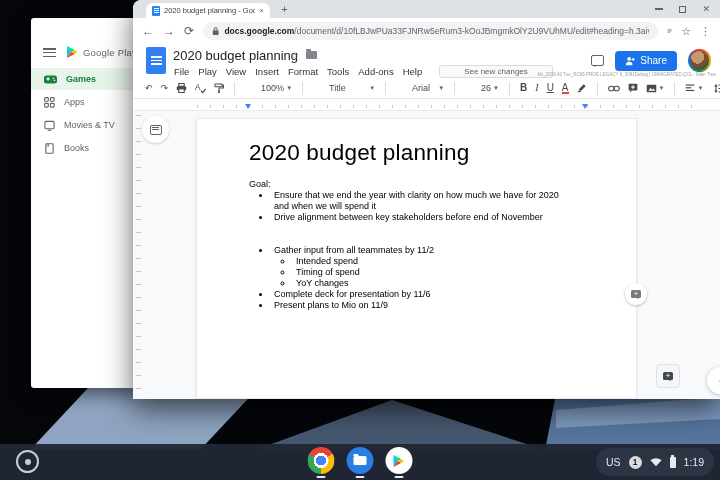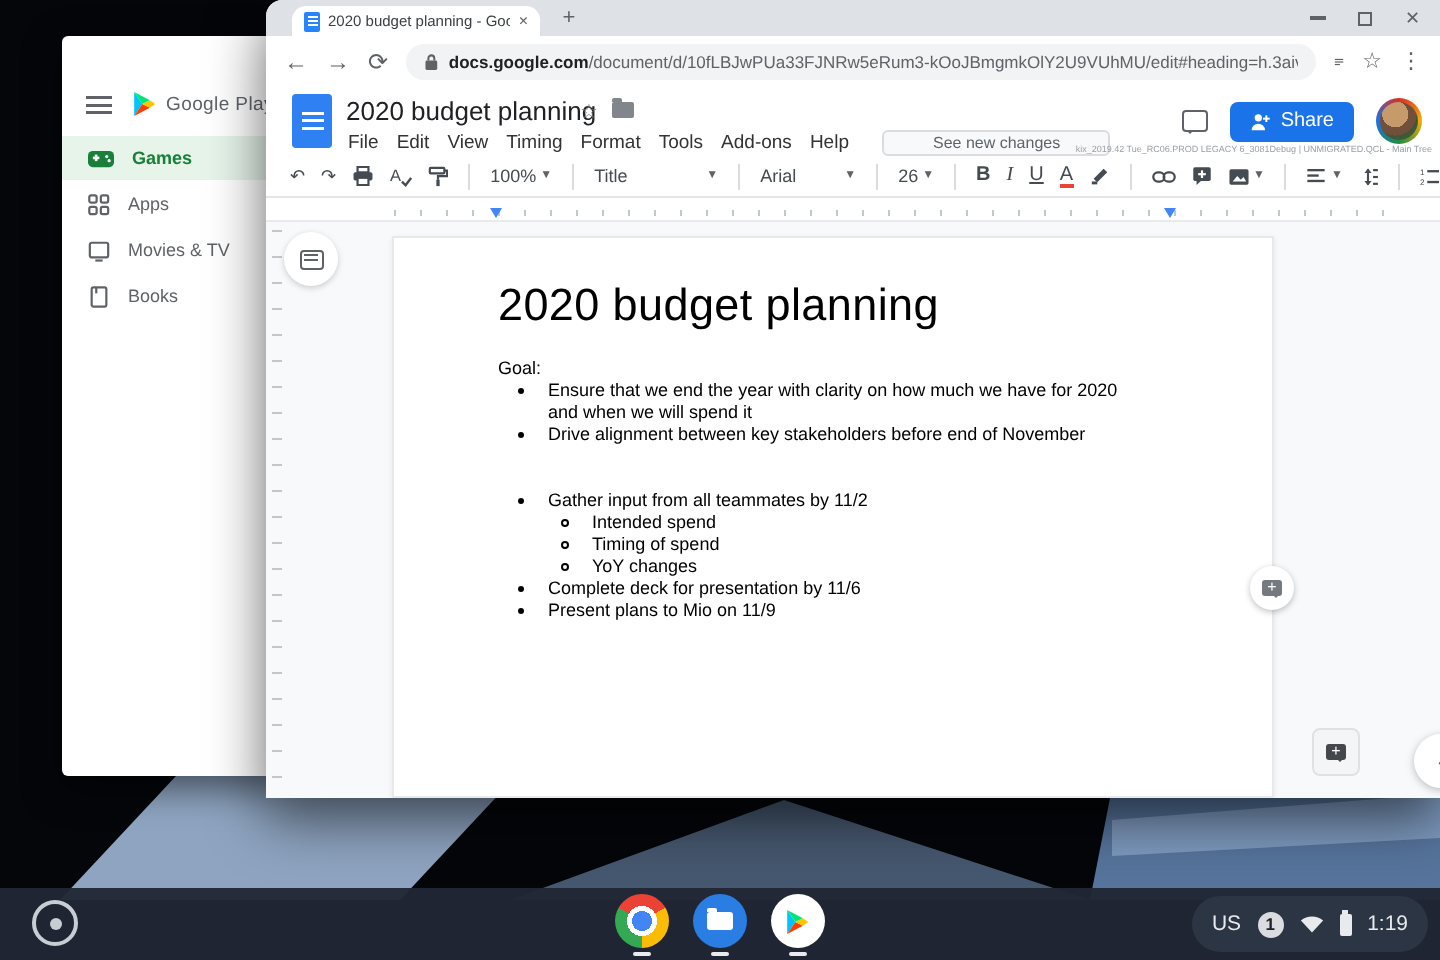--- a/index.html
+++ b/index.html
@@ -80,21 +80,21 @@
   #avatar::after { content:""; position:absolute; inset:2px; border-radius:50%;
     background:radial-gradient(circle at 40% 32%,#c79a6b 0 38%,#70503a 38% 62%,#41573a 62% 100%); }
   #debug-text { position:absolute; right:4px; top:28px; font-size:4.5px; color:#9aa0a6; white-space:nowrap; }
 
   
   #docs-toolbar { height:21px; background:#fff; border-bottom:1px solid #e3e6ea;
     display:flex; align-items:center; padding:0 12px; gap:8px; font-size:9px; color:#454b52; }
   .sep { width:1px; height:13px; background:#dadce0; margin:0 2px; flex:0 0 auto; }
   .tb { display:flex; align-items:center; gap:2px; flex:0 0 auto; line-height:1; }
   .tb .car { font-size:6px; color:#5f6368; }
-  .tb-txt { font-size:9px; }
+  .tb-txt { font-size:9px;margin-left:16px; }
   .tb-b { font-weight:bold; font-size:10px; }
   .tb-i { font-style:italic; font-family:"Liberation Serif",serif; font-size:10px; }
   .tb-u { text-decoration:underline; font-size:10px; }
   .tb-a { font-size:10px; border-bottom:2px solid #ea4335; line-height:.9; }
 
   
   #doc-area { position:relative; height:300px; background:#f8f9fa; overflow:hidden; }
   #h-ruler { position:absolute; left:0; top:0; width:100%; height:12px; background:#fff;
     border-bottom:1px solid #e8eaed; }
   #h-ruler .ticks { position:absolute; left:64px; right:20px; top:6px; height:3px;
@@ -257,23 +257,23 @@
     <span class="nav-ic" style="font-size:11px;letter-spacing:0">⋮</span>
   </div>
 
   <div id="docs-header">
     <div id="docs-logo"></div>
     <div id="doc-title">2020 budget planning</div>
     <span id="title-star">☆</span>
     <span id="title-folder"></span>
     <div id="menubar">
       <span>File</span>
-      <span>Edit</span>
+      <span>Play</span>
       <span>View</span>
-      <span>Timing</span>
+      <span>Insert</span>
       <span>Format</span>
       <span>Tools</span>
       <span>Add-ons</span>
       <span>Help</span>
       <span id="see-new-changes">See new changes</span>
     </div>
     <div id="header-right">
       <div class="comment-ic"></div>
       <div id="share-btn">
         <svg width="10" height="10" viewBox="0 0 12 12">

